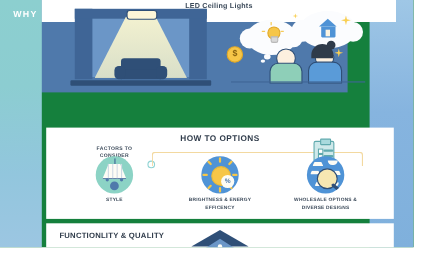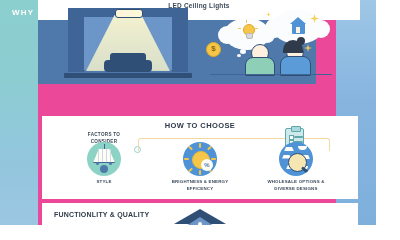--- a/index.html
+++ b/index.html
@@ -1,21 +1,21 @@
 <!DOCTYPE html>
 <html><head>
 <meta charset="utf-8">
 <style>
   html,body{margin:0;padding:0;}
   body{
     width:400px;height:225px;overflow:hidden;
     font-family:"Liberation Sans","DejaVu Sans",sans-serif;
     background:#ffffff;
   }
-  #page{position:relative;width:376px;height:225px;overflow:hidden;background:#ec4899;}
+  #page{position:relative;width:376px;height:225px;overflow:hidden;background:#15803d;}
 
   
   .strip-left{
     position:absolute;left:0;top:0;width:38px;height:225px;
     background:linear-gradient(180deg,#8ccfcf 0%,#8ccdd1 35%,#92c6dd 70%,#9cc6e2 100%);
   }
   .strip-right{
     position:absolute;right:0;top:0;width:40px;height:225px;
     background:linear-gradient(180deg,#9fc7e6 0%,#86b4df 45%,#7fb0dc 100%);
   }
@@ -237,21 +237,21 @@
         <div class="p-head" style="left:6px;top:1px;width:16px;height:16px;background:#fdf0df;border:1px solid #2f4f77;"></div>
         <div class="p-head" style="left:3px;top:-2px;width:20px;height:13px;background:#2f3b4a;border-radius:10px 10px 0 0;"></div>
         <div class="p-head" style="left:17px;top:-5px;width:8px;height:8px;background:#2f3b4a;"></div>
         <div class="p-body" style="left:0px;top:14px;width:29px;height:18px;background:#5a9bd8;border:1px solid #2f4f77;"></div>
       </div>
       <div class="ground"></div>
     </div>
   </div>
 
   <div class="card band-how">
-    <div class="how-title">HOW TO CHOOSE</div>
+    <div class="how-title">HOW TO OPTIONS</div>
     <div class="factors">FACTORS TO CONSIDER</div>
     <div class="factors-node"></div>
     <div class="connector conn-main"></div>
 
     <div class="clipboard">
       <div class="clip-top"></div>
       <div class="clip-box" style="top:6px;"></div>
       <div class="clip-row" style="top:6.5px;left:8px;"></div>
       <div class="clip-box" style="top:11px;"></div>
       <div class="clip-row" style="top:11.5px;left:8px;"></div>

